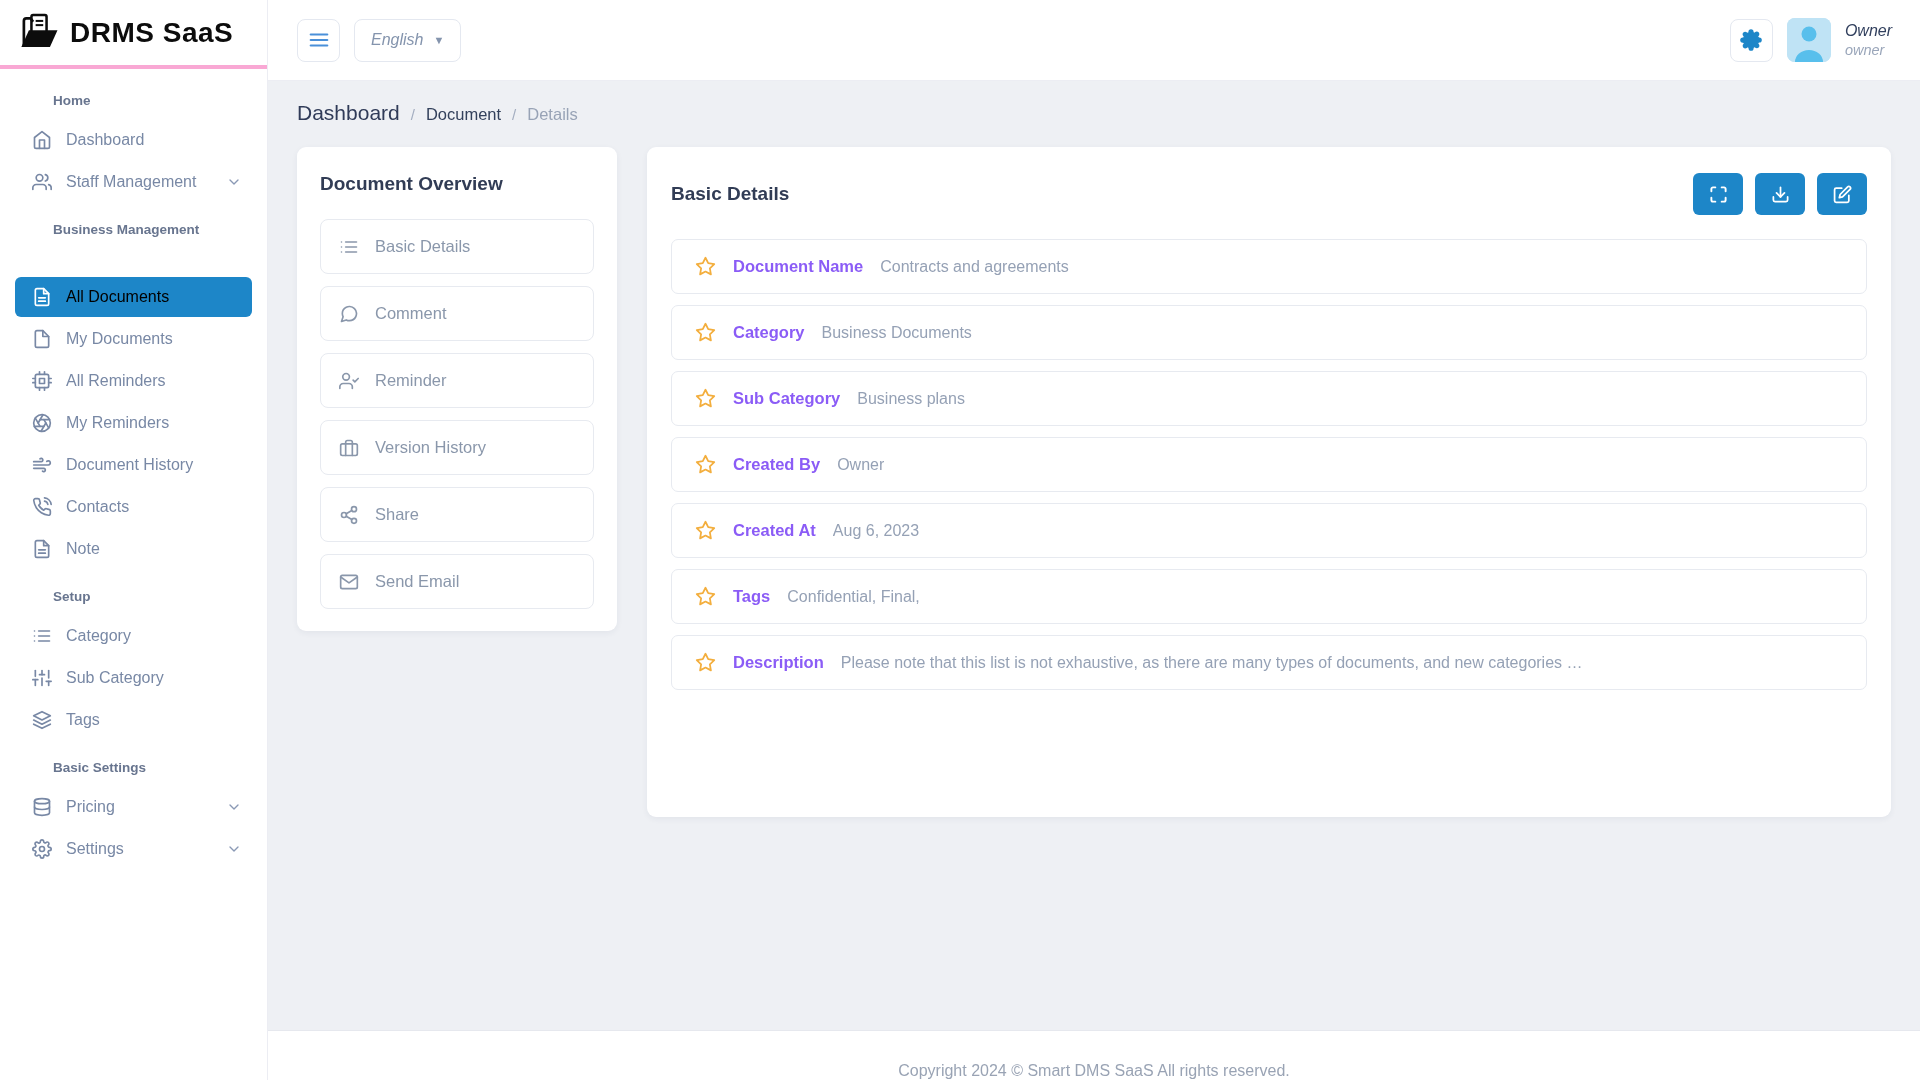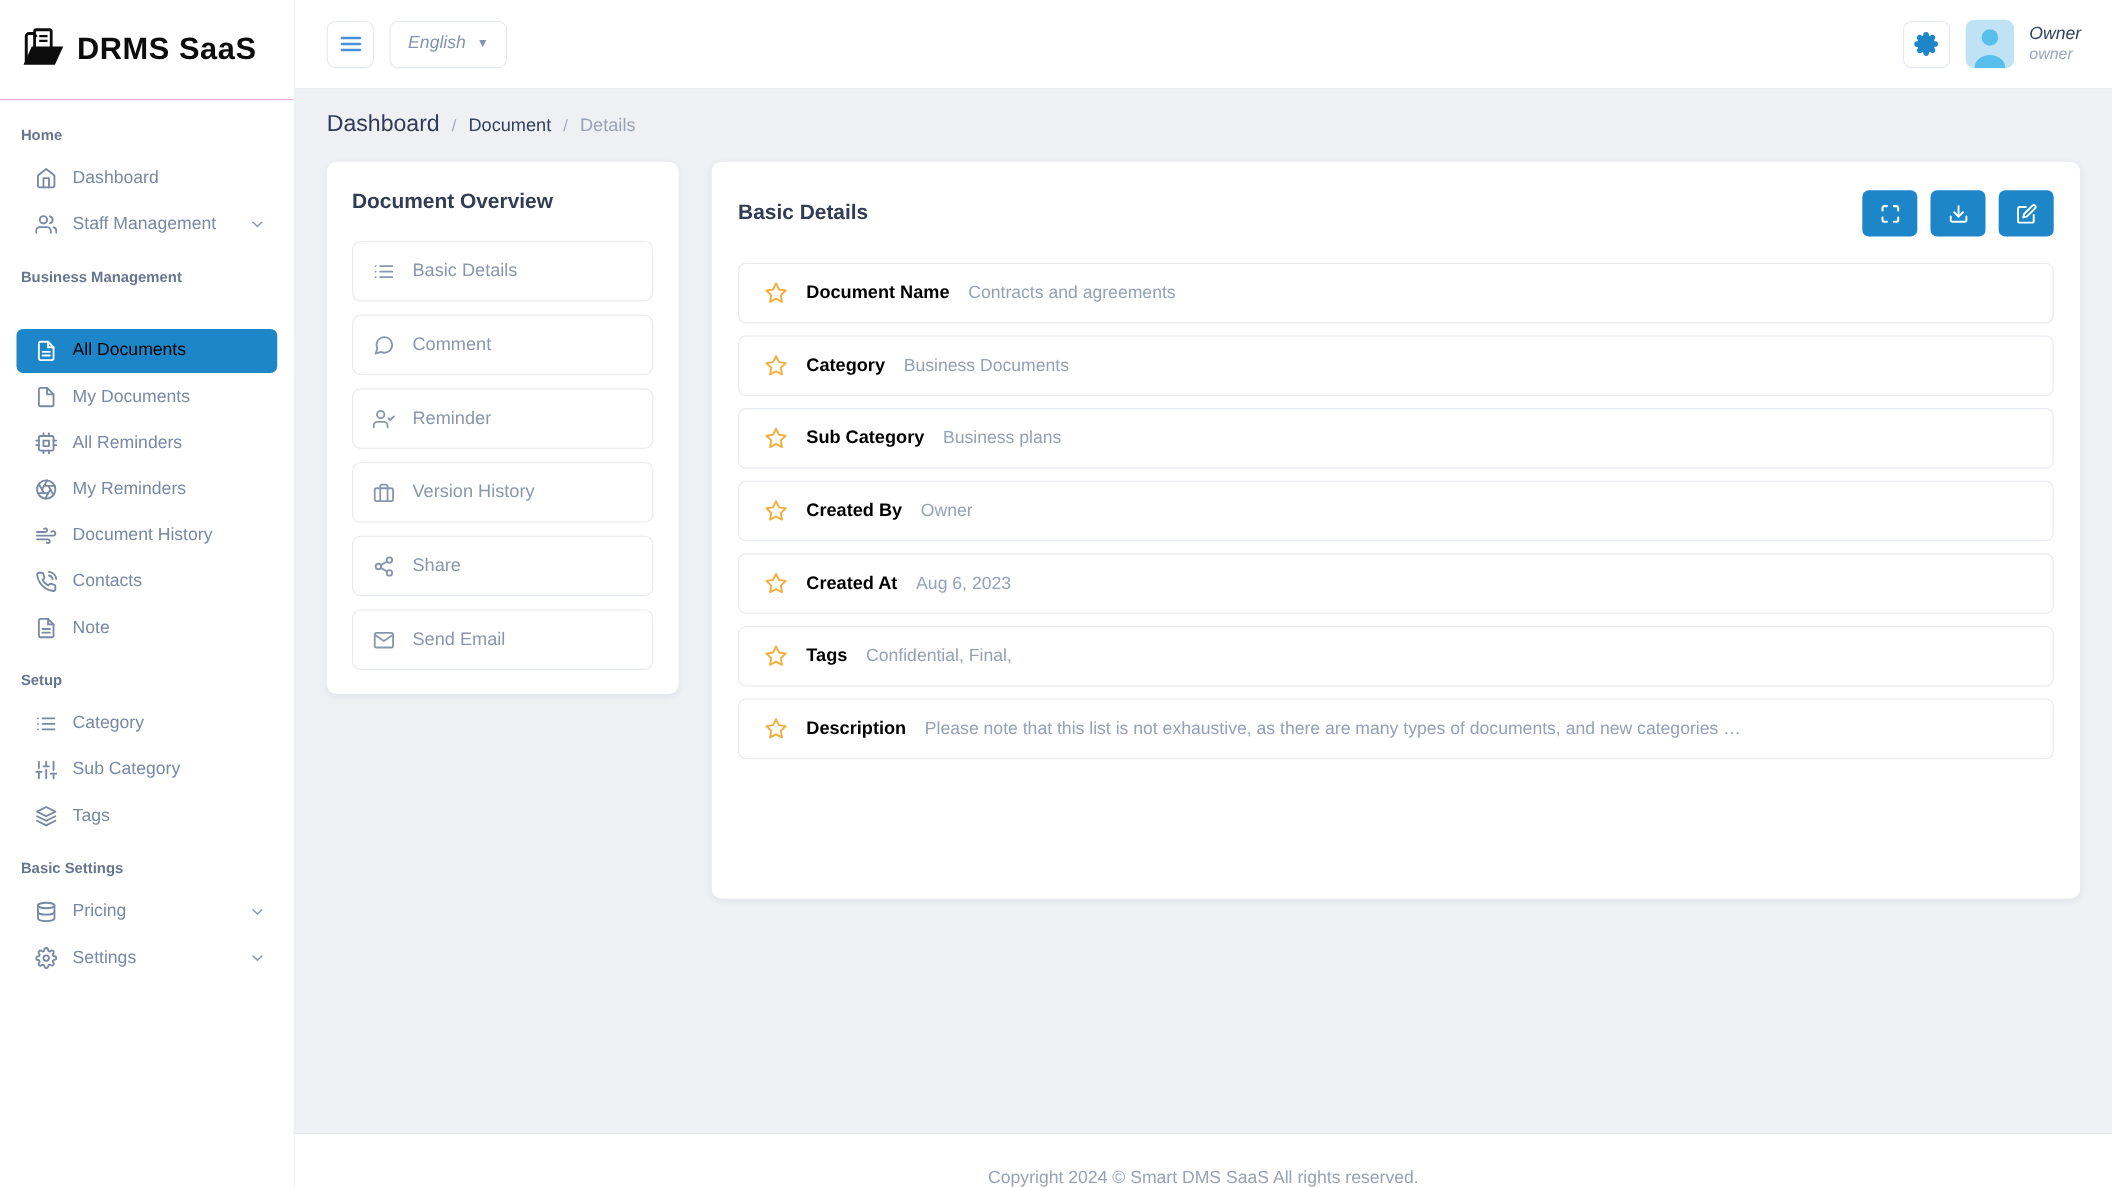--- a/index.html
+++ b/index.html
@@ -18,27 +18,27 @@
     --border:#e7eaf0;
     --star:#f3ae3d;
   }
 
   
   .sidebar{
     width:268px; flex-shrink:0; background:#fff; height:100%;
     border-right:1px solid #ecedf3; display:flex; flex-direction:column;
   }
   .logo-area{
-    height:91px; display:flex; align-items:center; gap:10px;
-    padding:0 18px; border-bottom:1px solid #f9a8d4; flex-shrink:0;text-align:center;
+    height:69px; display:flex; align-items:center; gap:10px;
+    padding:0 18px; border-bottom:4px solid #f9a8d4; flex-shrink:0;text-align:center;
   }
   .logo-text{ font-size:28px; font-weight:800; letter-spacing:.5px; color:#0c0c0c; }
   .nav{ padding:6px 0 20px 0; overflow:hidden; }
   .nav-section-label{
-    padding:18px 19px 10px; font-size:13.5px; font-weight:700; color:#68758f;
+    padding:18px 19px 10px; font-size:13.5px; font-weight:700; color:#68758f;margin-left:34px;
   }
   .nav-item{
     display:flex; align-items:center; gap:14px;
     margin:2px 15px; padding:10px 10px 10px 17px;
     border-radius:6px; color:#7888a5; font-size:16px; cursor:pointer;
   }
   .nav-item svg{ width:20px; height:20px; flex-shrink:0; }
   .nav-item .chev{ margin-left:auto; width:16px; height:16px; color:#8a99b5; }
   .nav-item.active{ background:var(--primary); color:#000000;margin-top:30px; }
   .nav-item.active svg{ color:#fff; }
@@ -107,21 +107,21 @@
     background:var(--primary); color:#fff; cursor:pointer;
     display:flex; align-items:center; justify-content:center;
   }
   .blue-btn svg{ width:19px; height:19px; }
   .detail-row{
     display:flex; align-items:center; gap:17px;
     border:1px solid var(--border); border-radius:7px;
     height:55px; padding:0 23px; margin-bottom:11px; background:#fff;
   }
   .detail-row .star{ width:21px; height:21px; color:var(--star); flex-shrink:0; }
-  .detail-label{ font-size:16.5px; font-weight:700; color:#000000; }
+  .detail-label{ font-size:16.5px; font-weight:700; color:#8b5cf6; }
   .detail-value{ font-size:16px; color:#95a1b5; white-space:nowrap; overflow:hidden; text-overflow:ellipsis; }
 
   
   .footer{
     height:50px; background:#fff; border-top:1px solid #e6e8ee;
     display:flex; align-items:flex-end; justify-content:center; flex-shrink:0;
   }
   .footer-text{ color:#99a3b4; font-size:16px; }
 </style>
 </head>

